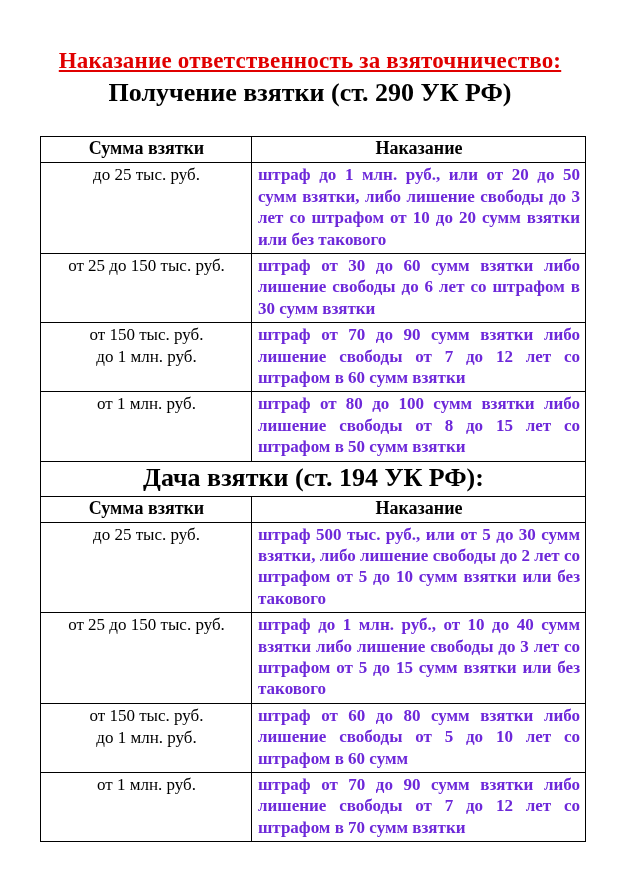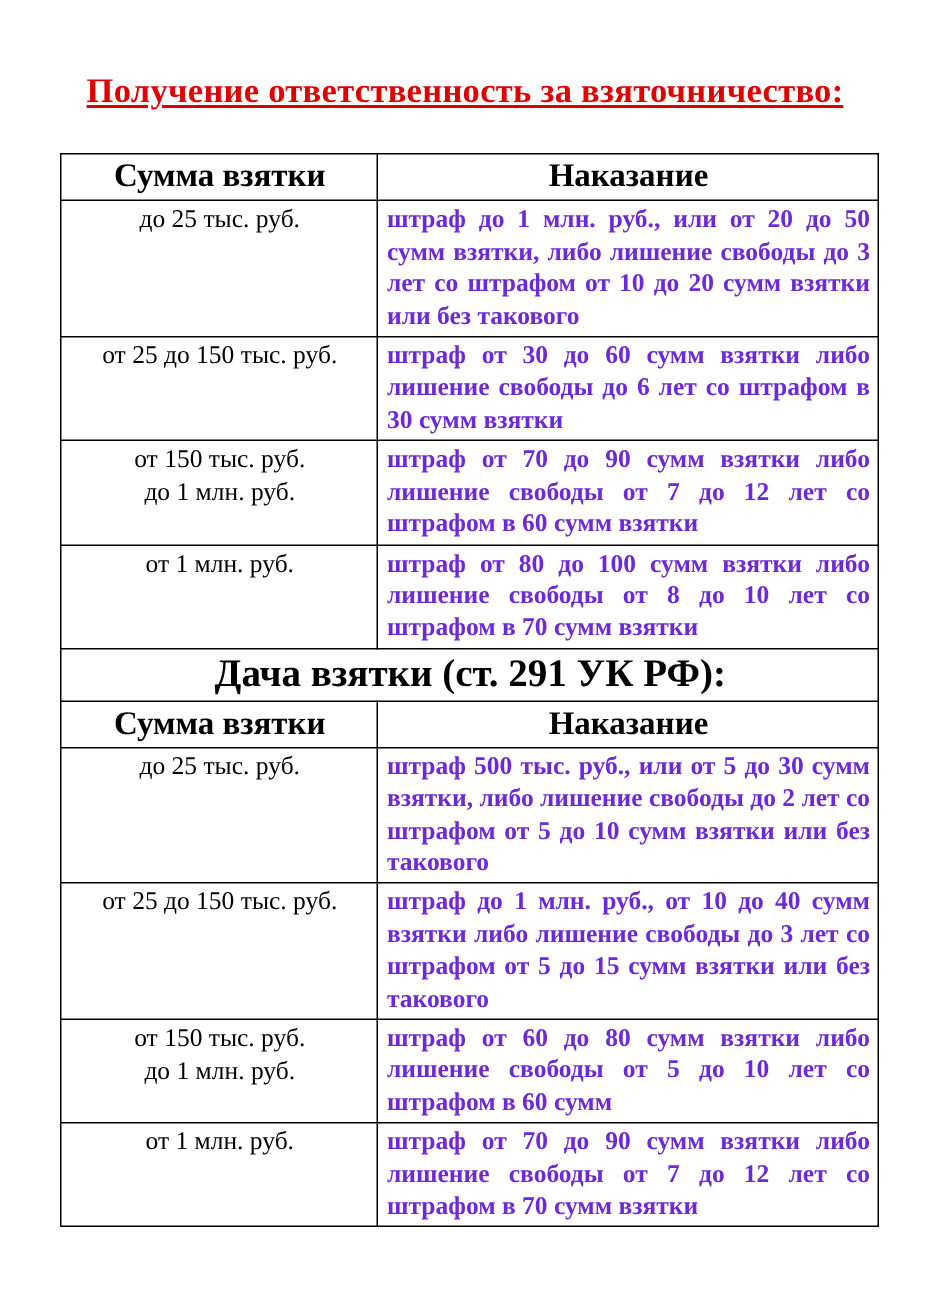--- a/index.html
+++ b/index.html
@@ -44,21 +44,21 @@
     table-layout: fixed;
   }
   table.penalties td, table.penalties th {
     border: 1.5px solid #000000;
     vertical-align: top;
     padding: 1px 5px 3px 6px;
   }
   col.c-sum { width: 211px; }
   col.c-pun { width: 334px; }
   th.col-header {
-    font-size: 22px;
+    font-size: 18px;
     font-weight: bold;
     text-align: center;
     color: #000000;
     padding-top: 1px;
     padding-bottom: 2px;
   }
   td.sum-cell {
     font-size: 17px;
     font-weight: normal;
     color: #000000;
@@ -80,22 +80,23 @@
     color: #000000;
     padding: 18px 0 4px 0;
     vertical-align: bottom;
   }
 </style>
 </head>
 <body>
 
 <div class="doc">
 
-  <div class="doc-title">Получение ответственность за взяточничество:</div>
+  <div class="doc-title">Наказание ответственность за взяточничество:</div>
 
+  <div class="section-heading-1">Получение взятки (ст. 290 УК РФ)</div>
 
   <table class="penalties">
     <colgroup>
       <col class="c-sum">
       <col class="c-pun">
     </colgroup>
 
     <tbody>
         <tr>
       <th class="col-header">Сумма взятки</th>
@@ -110,25 +111,25 @@
       <td class="sum-cell">от 25 до 150 тыс. руб.</td>
       <td class="pun-cell">штраф от 30 до 60 сумм взятки либо лишение свободы до 6 лет со штрафом в 30 сумм взятки</td>
     </tr>
     <tr>
       <td class="sum-cell">от 150 тыс. руб.
 до 1 млн. руб.</td>
       <td class="pun-cell">штраф от 70 до 90 сумм взятки либо лишение свободы от 7 до 12 лет со штрафом в 60 сумм взятки</td>
     </tr>
     <tr>
       <td class="sum-cell">от 1 млн. руб.</td>
-      <td class="pun-cell">штраф от 80 до 100 сумм взятки либо лишение свободы от 8 до 10 лет со штрафом в 70 сумм взятки</td>
+      <td class="pun-cell">штраф от 80 до 100 сумм взятки либо лишение свободы от 8 до 15 лет со штрафом в 50 сумм взятки</td>
     </tr>
 
     <tr>
-      <td class="section-cell" colspan="2">Дача взятки (ст. 291 УК РФ):</td>
+      <td class="section-cell" colspan="2">Дача взятки (ст. 194 УК РФ):</td>
     </tr>
 
     <tr>
       <th class="col-header">Сумма взятки</th>
       <th class="col-header">Наказание</th>
     </tr>
 
     <tr>
       <td class="sum-cell">до 25 тыс. руб.</td>
       <td class="pun-cell">штраф 500 тыс. руб., или от 5 до 30 сумм взятки, либо лишение свободы до 2 лет со штрафом от 5 до 10 сумм взятки или без такового</td>

